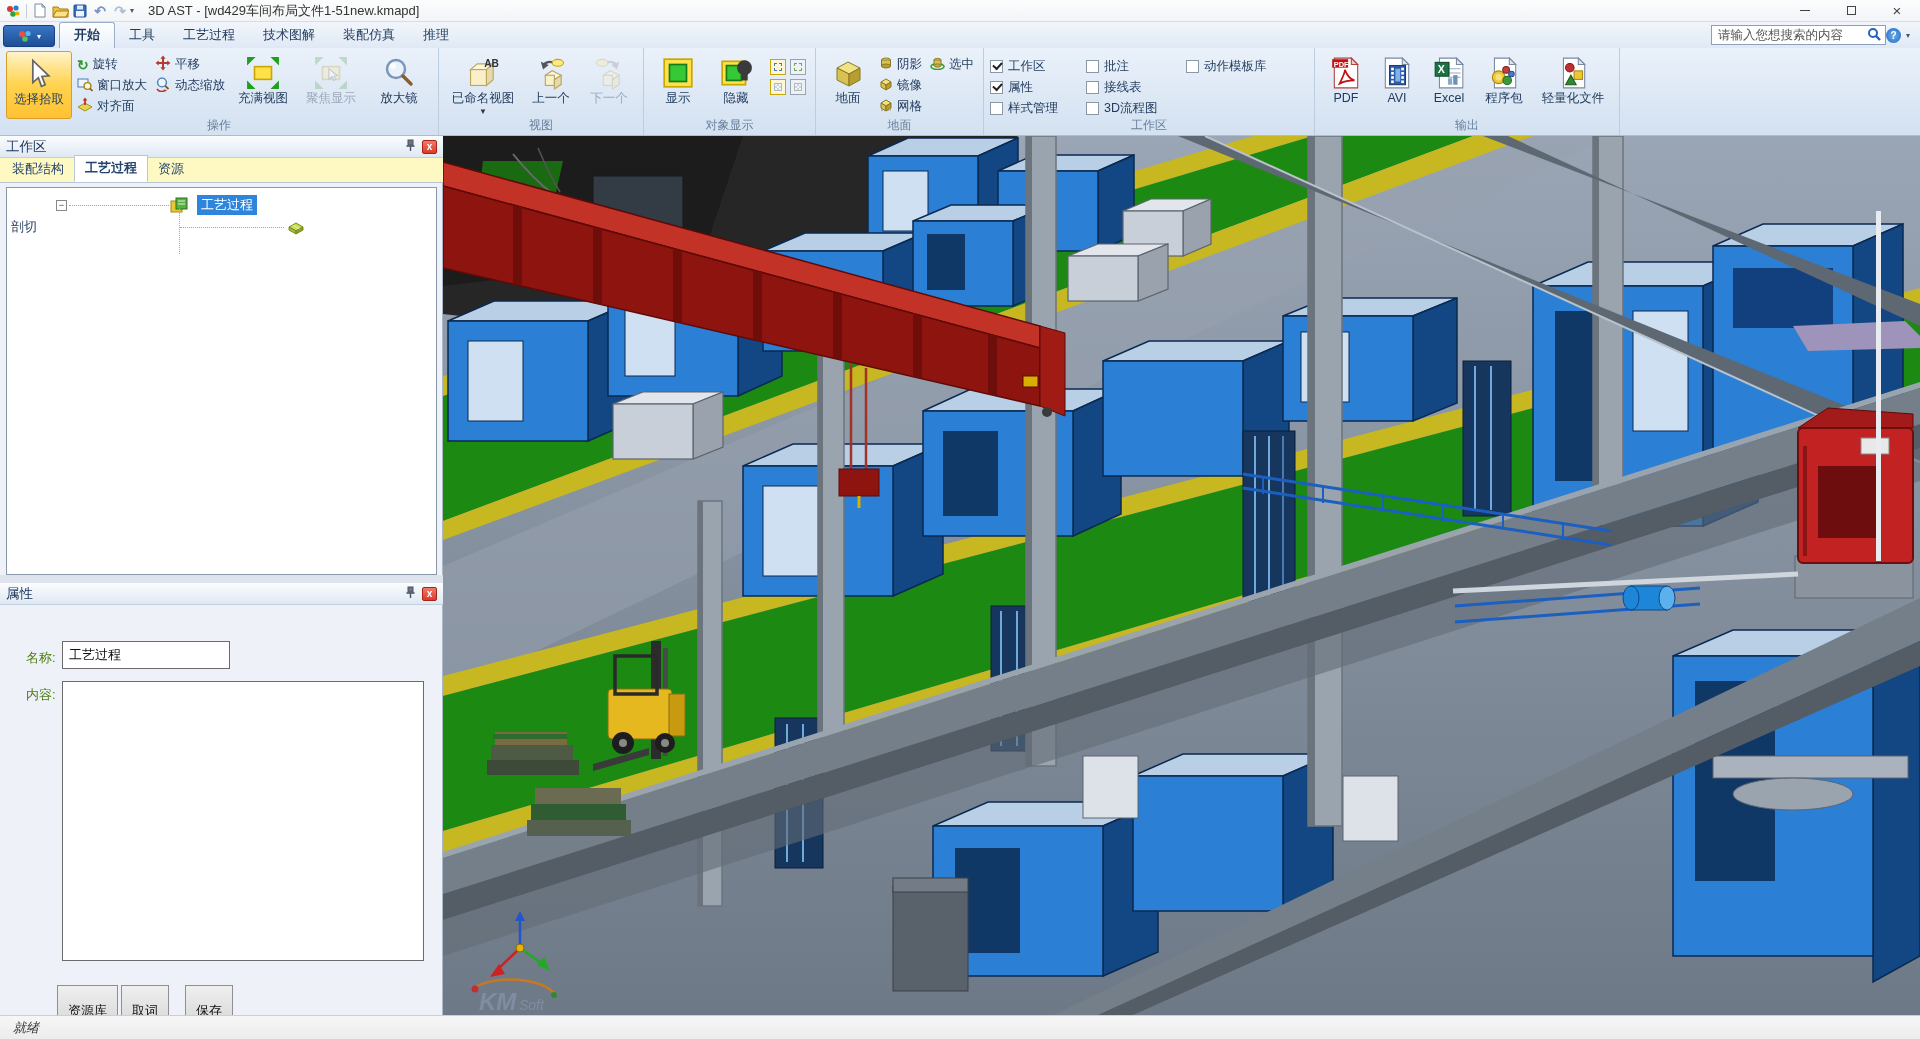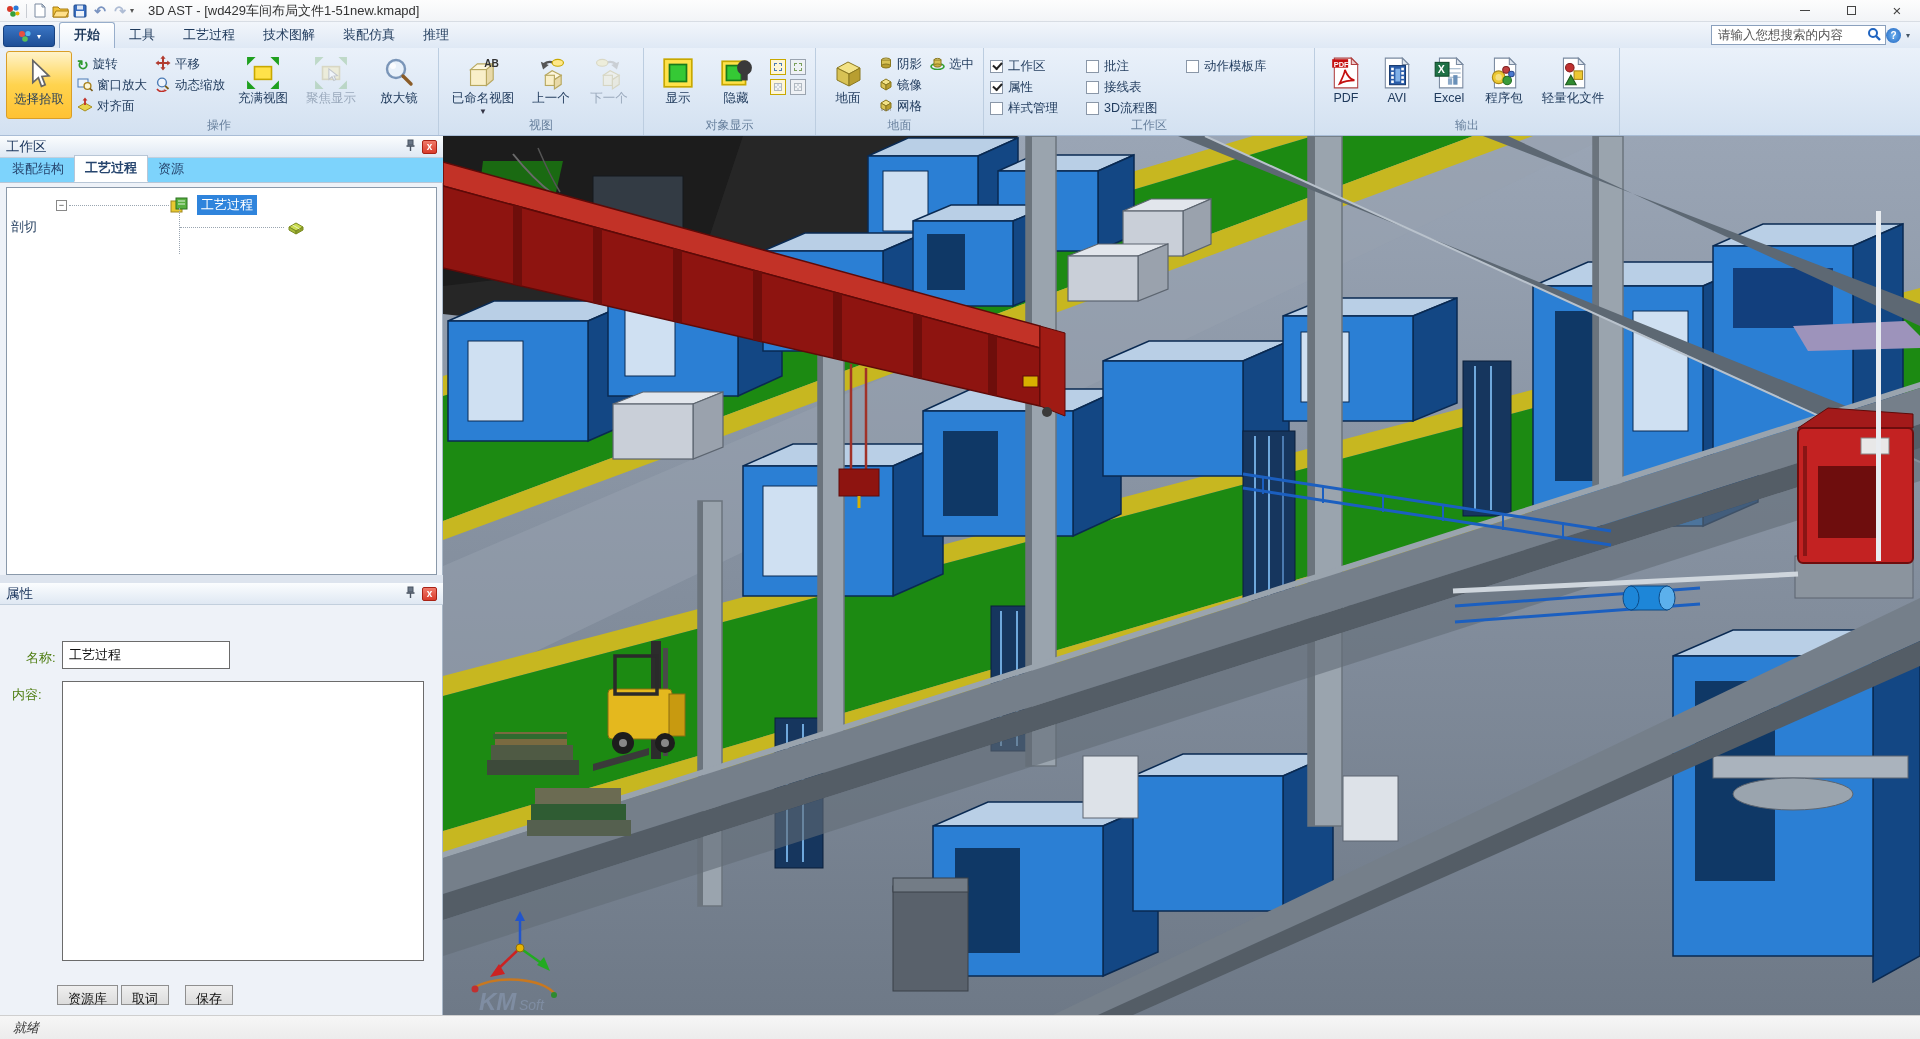--- a/index.html
+++ b/index.html
@@ -72,21 +72,21 @@
   
   #leftpanel { position:absolute; left:0; top:136px; width:443px; height:879px;
     background:#eef2f8; border-right:1px solid #aab8c8; }
   .phead { position:absolute; left:0; width:443px; height:22px;
     background:linear-gradient(#fbfdfe,#dfe8f3); border-bottom:1px solid #c2cfdd;
     display:flex; align-items:center; padding:0 6px; font-size:13.5px; color:#17325a; }
   .phead .tools { margin-left:auto; display:flex; align-items:center; gap:6px; }
   .closebox { width:15px; height:14px; background:linear-gradient(#f07a6a,#d93b2a); border:1px solid #a82215;
     border-radius:2px; color:#fff; font-size:10px; line-height:12px; text-align:center; font-weight:bold; }
   .ptabs { position:absolute; left:0; width:443px; height:25px; display:flex; align-items:flex-end;
-    padding-left:2px; background:#7dd3fc; border-bottom:1px solid #b8c6d6; }
+    padding-left:2px; background:#fef9c3; border-bottom:1px solid #b8c6d6; }
   .ptab { padding:3px 10px 4px 10px; font-size:13px; color:#26456e; }
   .ptab.active { background:#fff; border:1px solid #b8c6d6; border-bottom:1px solid #fff; font-weight:bold; }
   #treebox { position:absolute; left:6px; top:51px; width:431px; height:388px; background:#fff;
     border:1px solid #8a99aa; overflow:hidden; }
   .trow { position:relative; height:22px; display:flex; align-items:center; }
   .expander { position:absolute; left:49px; top:6px; width:11px; height:11px; border:1px solid #888;
     background:#fff; font-size:9px; line-height:9px; text-align:center; color:#333; }
   .hdots { position:absolute; top:11px; border-top:1px dotted #9aa5b0; }
   .vdots { position:absolute; left:172px; top:20px; height:46px; border-left:1px dotted #9aa5b0; }
   .node-label { font-size:13px; padding:1px 4px; white-space:nowrap; }
@@ -94,21 +94,21 @@
   .ticon { position:absolute; top:3px; }
   #splitter { position:absolute; left:0; top:439px; width:443px; height:8px; background:#dde4ee; }
   
   #props-fields { position:absolute; left:0; top:495px; width:443px; }
   .flabel { position:absolute; font-size:13px; color:#4d7c0f; }
   #name-input { position:absolute; left:62px; top:10px; width:168px; height:28px; border:1px solid #6b6b6b;
     font-size:13px; padding:0 6px; color:#111; background:#fff; font-family:"Liberation Sans",sans-serif; }
   #content-box { position:absolute; left:62px; top:50px; width:362px; height:280px; border:1px solid #6b6b6b;
     background:#fff; resize:none; font-family:"Liberation Sans",sans-serif; }
   .pbtn { position:absolute; top:849px; height:20px; background:linear-gradient(#efefef,#dcdcdc);
-    border:1px solid #8f8f8f; font-size:13px; color:#111; padding:4px 10px;
+    border:1px solid #8f8f8f; font-size:13px; color:#111; padding:16px 10px;
     font-family:"Liberation Sans",sans-serif; }
 
   
   #statusbar { position:absolute; left:0; top:1015px; width:1920px; height:24px;
     background:linear-gradient(#f6f6f6,#ececec); border-top:1px solid #cfcfcf;
     display:flex; align-items:center; padding:0 13px; color:#333;font-style:italic; }
 
   
   #viewport { position:absolute; left:443px; top:136px; width:1477px; height:879px; background:#808b99; }
   svg text { font-family:"Liberation Sans",sans-serif; }
@@ -614,21 +614,21 @@
             <line x1="5.5" y1="7" x2="5.5" y2="12" stroke="#4a5462" stroke-width="1.4"></line>
           </svg>
       </span>
       <span class="closebox">x</span>
     </span>
   </div>
 
   <div id="props-fields">
     <span class="flabel" style="left:26px;top:18px">名称:</span>
     <input id="name-input" value="工艺过程" style="">
-    <span class="flabel" style="left:12px;top:55px">内容:</span>
+    <span class="flabel" style="left:26px;top:55px">内容:</span>
     <textarea id="content-box" style=""></textarea>
   </div>
 
   <button class="pbtn" style="left:57px">资源库</button>
   <button class="pbtn" style="left:121px">取词</button>
   <button class="pbtn" style="left:185px">保存</button>
 </div>
 
 <div id="viewport">
 <svg width="1477" height="879" viewBox="0 0 1477 879">

